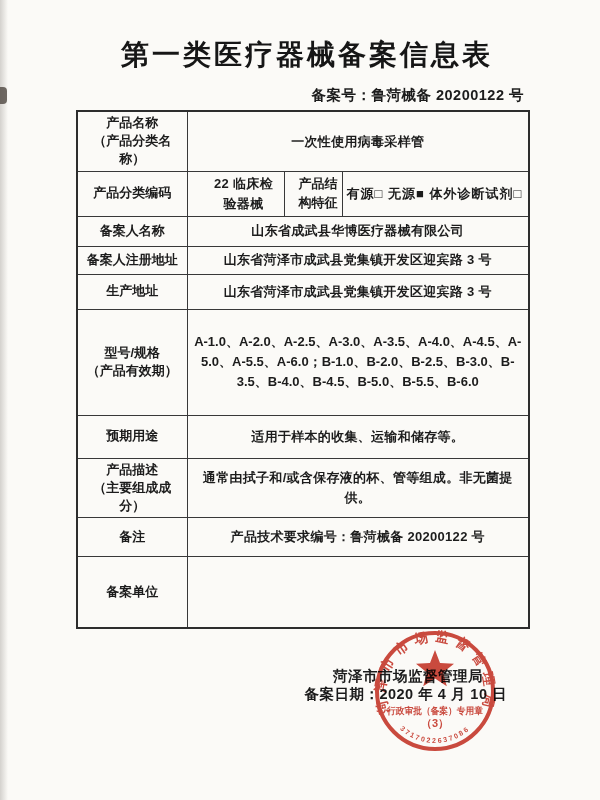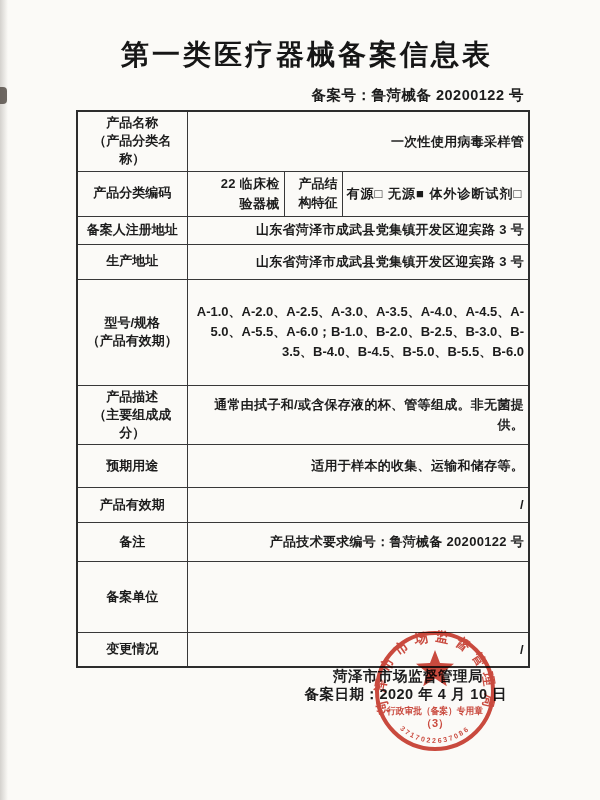--- a/index.html
+++ b/index.html
@@ -35,21 +35,21 @@
   table.form td{
     border:1px solid #383838;
     font-size:13px;font-weight:600;color:#1c1c1c;
     padding:2px 4px;vertical-align:middle;
     overflow:hidden;
   }
   td.lbl{
     text-align:center;white-space:pre-line;line-height:1.4;
   }
   td.val{
-    text-align:right;padding-left:11px;line-height:1.5;letter-spacing:.3px;
+    text-align:center;padding-left:11px;line-height:1.5;letter-spacing:.3px;
   }
   td.val-models{font-size:13px;letter-spacing:0;line-height:1.55;}
   td.struct-lbl{text-align:right;line-height:1.4;padding:2px 6px;}
   td.struct-val{padding-left:9px;letter-spacing:1px;}
   .stamp-lines{
     position:absolute;top:668px;right:93px;z-index:2;
     text-align:right;font-size:14.5px;font-weight:700;
     color:#1b1b1b;line-height:1.2;letter-spacing:.5px;
   }
   .stamp-lines .agency{display:block;margin-right:24px;}
@@ -80,57 +80,53 @@
     <td class="lbl">产品名称
 （产品分类名称）</td>
     <td class="val" colspan="3">一次性使用病毒采样管</td>
   </tr>
   <tr style="height:45px">
     <td class="lbl">产品分类编码</td>
     <td class="val" style="padding-left:20px">22 临床检验器械</td>
     <td class="struct-lbl">产品结构特征</td>
     <td class="struct-val">有源□ 无源■ 体外诊断试剂□</td>
   </tr>
+  <tr style="height:30px">
+    <td class="lbl">备案人名称</td>
+    <td class="val" colspan="3">山东省成武县华博医疗器械有限公司</td>
+  </tr>
   <tr style="height:28px">
     <td class="lbl">备案人注册地址</td>
     <td class="val" colspan="3">山东省菏泽市成武县党集镇开发区迎宾路 3 号</td>
   </tr>
   <tr style="height:35px">
     <td class="lbl">生产地址</td>
     <td class="val" colspan="3">山东省菏泽市成武县党集镇开发区迎宾路 3 号</td>
   </tr>
   <tr style="height:106px">
     <td class="lbl">型号/规格
 （产品有效期）</td>
     <td class="val val-models" colspan="3">A-1.0、A-2.0、A-2.5、A-3.0、A-3.5、A-4.0、A-4.5、A-5.0、A-5.5、A-6.0；B-1.0、B-2.0、B-2.5、B-3.0、B-3.5、B-4.0、B-4.5、B-5.0、B-5.5、B-6.0</td>
   </tr>
+  <tr style="height:43px">
+    <td class="lbl">预期用途</td>
+    <td class="val" colspan="3">适用于样本的收集、运输和储存等。</td>
+  </tr>
   <tr style="height:58px">
     <td class="lbl">产品描述
 （主要组成成分）</td>
     <td class="val" colspan="3">通常由拭子和/或含保存液的杯、管等组成。非无菌提供。</td>
-  </tr>
-  <tr style="height:43px">
-    <td class="lbl">预期用途</td>
-    <td class="val" colspan="3">适用于样本的收集、运输和储存等。</td>
-  </tr>
-  <tr style="height:35px">
-    <td class="lbl">产品有效期</td>
-    <td class="val" colspan="3">/</td>
   </tr>
   <tr style="height:39px">
     <td class="lbl">备注</td>
     <td class="val" colspan="3">产品技术要求编号：鲁菏械备 20200122 号</td>
   </tr>
   <tr style="height:71px">
     <td class="lbl">备案单位</td>
     <td class="val" colspan="3"></td>
-  </tr>
-  <tr style="height:34px">
-    <td class="lbl">变更情况</td>
-    <td class="val" colspan="3">/</td>
   </tr>
 </tbody>
   </table>
 
 <div class="stamp-lines">
   <span class="agency">菏泽市市场监督管理局</span>
   <span class="date">备案日期：2020 年 4 月 10 日</span>
 </div>
 
 <svg class="seal" viewBox="0 0 154 154" xmlns="http://www.w3.org/2000/svg">

